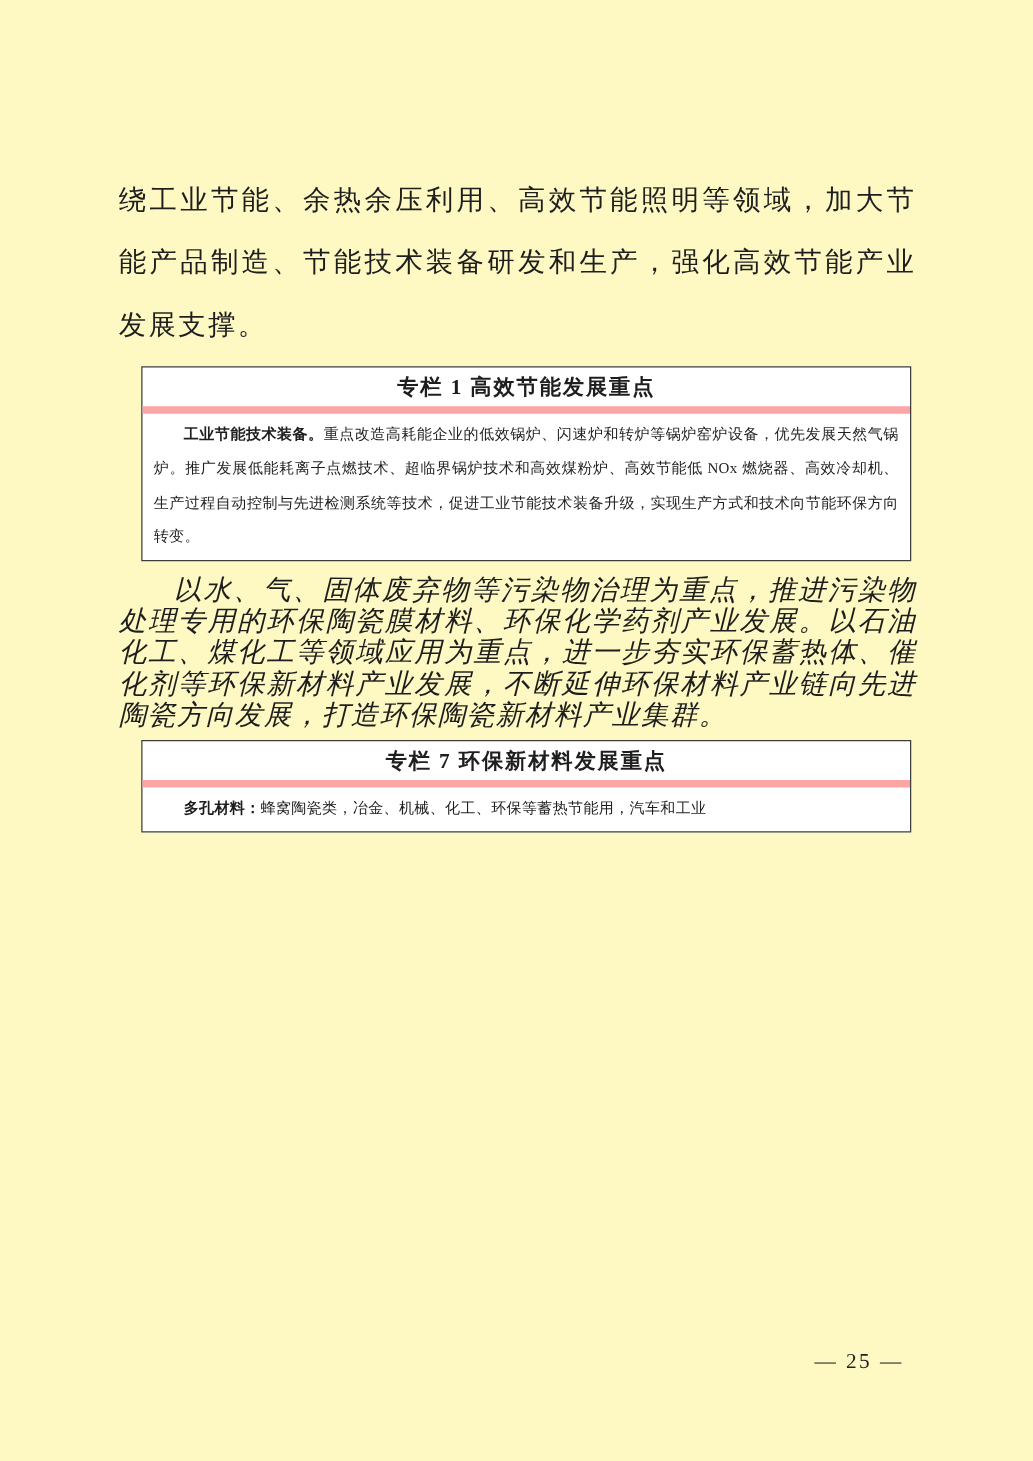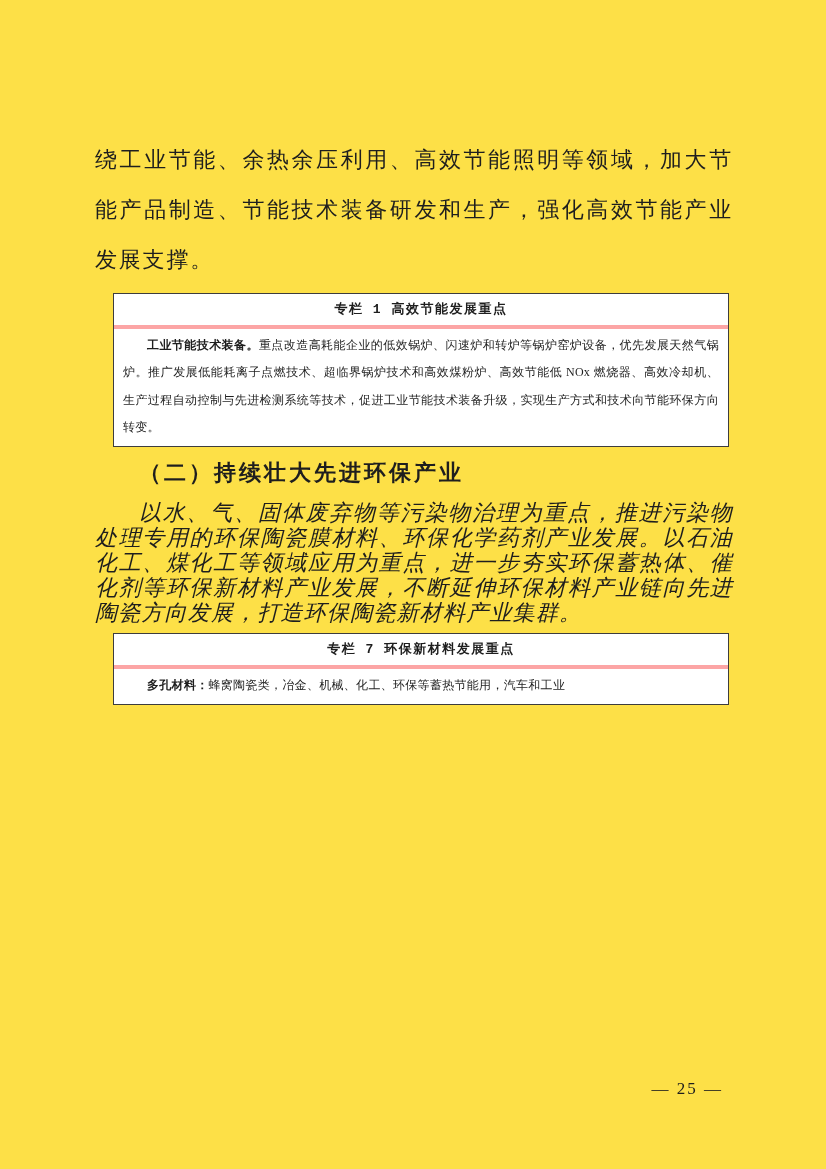--- a/index.html
+++ b/index.html
@@ -5,21 +5,21 @@
   html, body {
     margin: 0;
     padding: 0;
     background: #ffffff;
   }
   .page {
     position: relative;
     box-sizing: border-box;
     width: 826px;
     height: 1169px;
-    background: #fde047;
+    background: #fef9c3;
     color: #1e1e1e;
     font-family: "Liberation Serif", "DejaVu Serif", serif;
     padding: 135px 93px 0 95px;
     overflow: hidden;
   }
   .para {
     margin: 0;
     font-size: 22px;
     line-height: 50px;
     text-align: justify;
@@ -32,27 +32,27 @@
     margin-top: 10px;
     letter-spacing: 1.2px;
     font-style: italic;
   }
   .column-box {
     border: 1px solid #3d3d3d;
     margin: 8px 4px 0 18px;
     background: #ffffff;
   }
   .box-title {
-    font-family: Liberation Mono, monospace;
+    font-family: Liberation Serif, serif;
     font-weight: bold;
-    font-size: 13px;
+    font-size: 17px;
     line-height: 31px;
     text-align: center;
     letter-spacing: 1.5px;
-    border-bottom: 4px solid #fca5a5;
+    border-bottom: 6px solid #fca5a5;
   }
   .box-body {
     padding: 3px 9px 5px 9px;
   }
   .box-para {
     margin: 0;
     font-size: 12px;
     line-height: 27.3px;
     text-align: justify;
     text-justify: inter-character;
@@ -97,21 +97,20 @@
 
   <p class="para">绕工业节能、余热余压利用、高效节能照明等领域，加大节能产品制造、节能技术装备研发和生产，强化高效节能产业发展支撑。</p>
 
   <div class="column-box">
     <div class="box-title">专栏 1 高效节能发展重点</div>
     <div class="box-body">
       <p class="box-para"><span class="box-lead">工业节能技术装备。</span><span>重点改造高耗能企业的低效锅炉、闪速炉和转炉等锅炉窑炉设备，优先发展天然气锅炉。推广发展低能耗离子点燃技术、超临界锅炉技术和高效煤粉炉、高效节能低 NOx 燃烧器、高效冷却机、生产过程自动控制与先进检测系统等技术，促进工业节能技术装备升级，实现生产方式和技术向节能环保方向转变。</span></p>
     </div>
   </div>
 
-  <h3 class="section-heading">（二）持续壮大先进环保产业</h3>
 
 
   <p class="para body-par">以水、气、固体废弃物等污染物治理为重点，推进污染物处理专用的环保陶瓷膜材料、环保化学药剂产业发展。以石油化工、煤化工等领域应用为重点，进一步夯实环保蓄热体、催化剂等环保新材料产业发展，不断延伸环保材料产业链向先进陶瓷方向发展，打造环保陶瓷新材料产业集群。</p>
 
   <div class="column-box">
     <div class="box-title">专栏 7 环保新材料发展重点</div>
     <div class="box-body">
       <p class="box-para"><span class="box-lead">多孔材料：</span><span>蜂窝陶瓷类，冶金、机械、化工、环保等蓄热节能用，汽车和工业</span></p>
     </div>
   </div>

